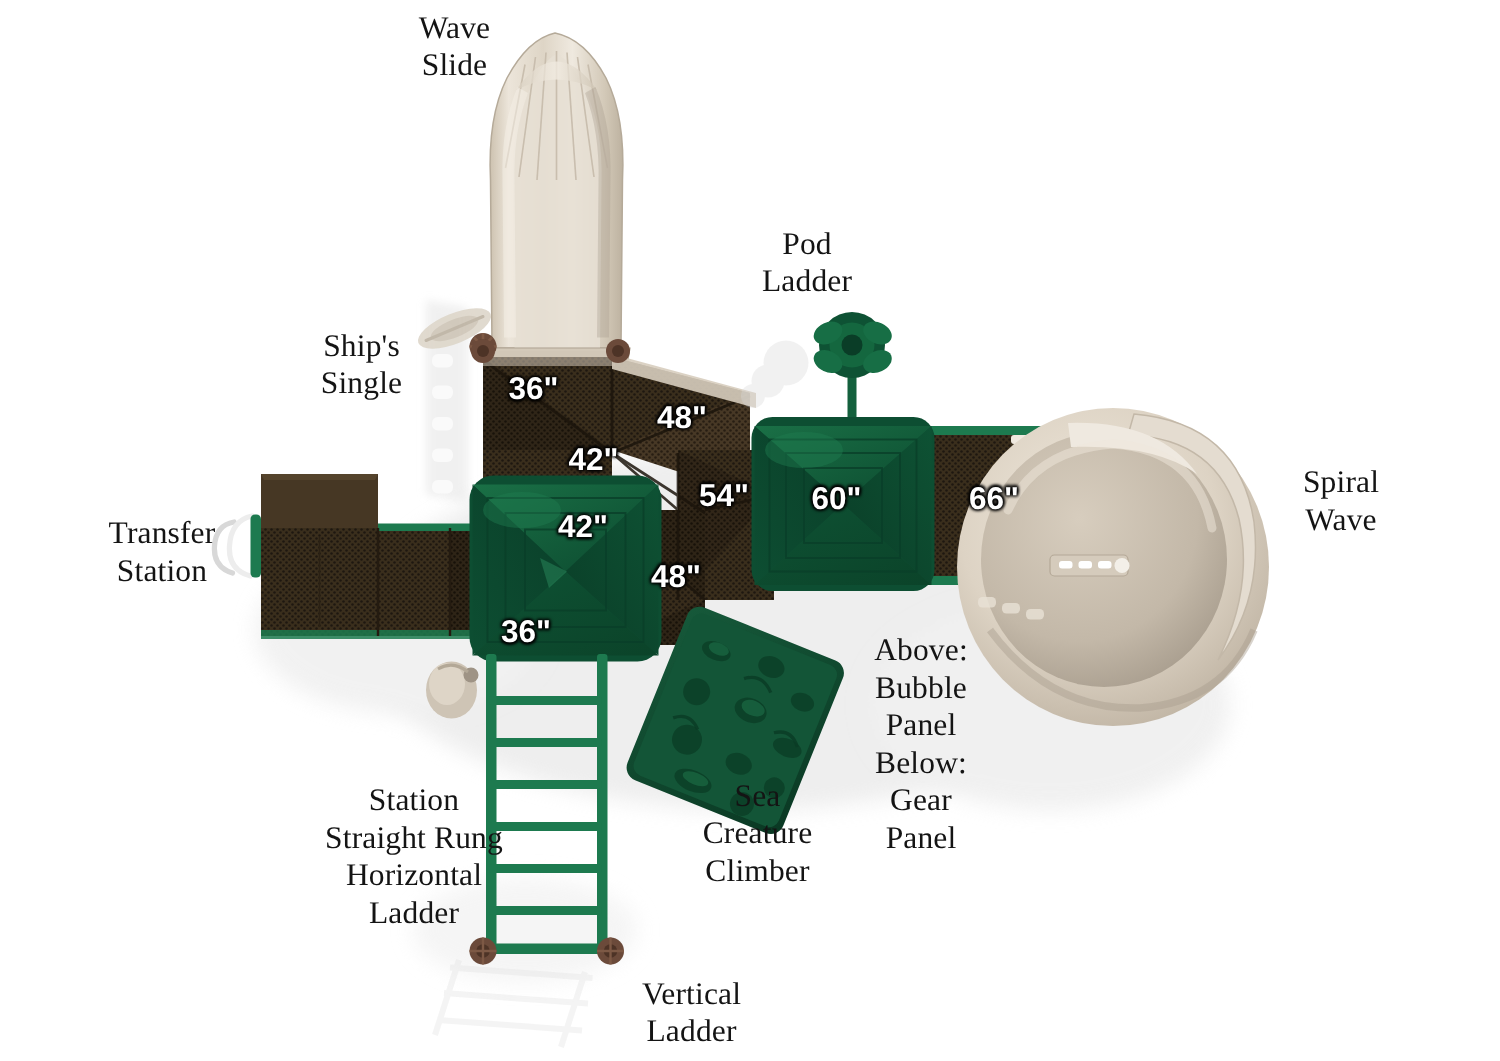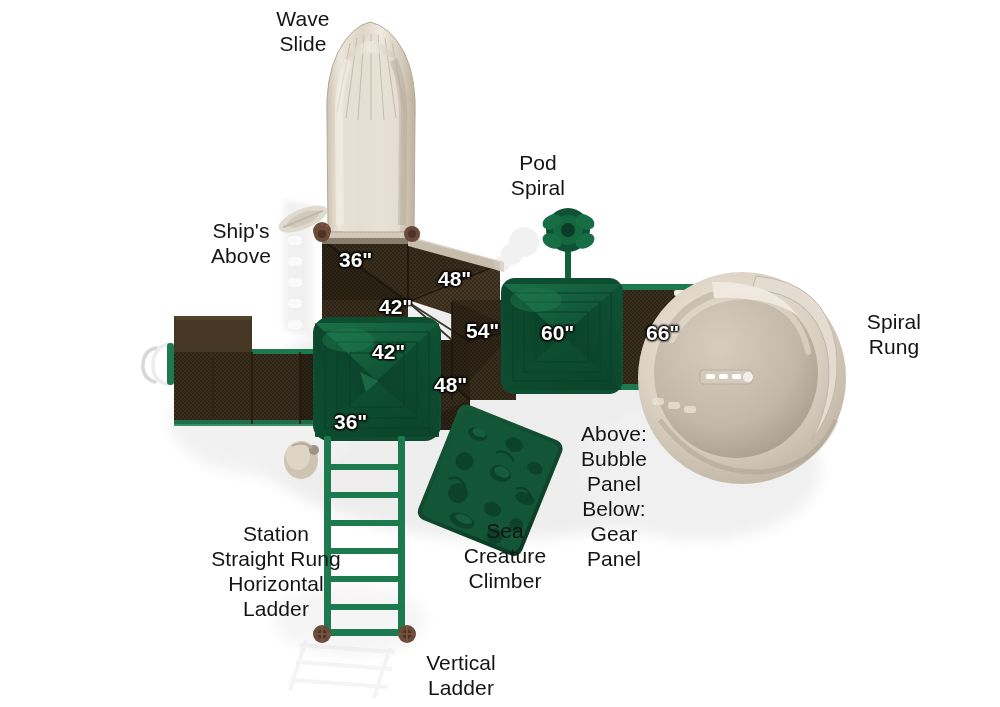--- a/index.html
+++ b/index.html
@@ -18,21 +18,21 @@
   #art {
     position: absolute;
     left: 0; top: 0;
     width: 1000px;
     height: 707px;
   }
   
   .callout {
     position: absolute;
     color: #141414;
-    font-family: Liberation Sans, sans-serif;
+    font-family: Liberation Serif, serif;
     font-size: 21px;
     line-height: 25px;
     font-weight: 400;
     text-align: center;
     white-space: pre-line;
     letter-spacing: 0.1px;
   }
   
   .deck-label {
     position: absolute;
@@ -424,25 +424,27 @@
       <ellipse cx="301" cy="460" rx="17" ry="19" fill="#cec4b5"></ellipse>
       <ellipse cx="298" cy="456" rx="12" ry="14" fill="#ded5c7"></ellipse>
       <circle cx="314" cy="450" r="5" fill="#9e9385"></circle>
       <path d="M292 446 q10 -6 20 2" stroke="#b3a897" stroke-width="2" fill="none"></path>
     </g>
   </svg>
 
   <div class="callout" style="left:238px; top:6px;   width:130px;">Wave
 Slide</div>
   <div class="callout" style="left:473px; top:150px; width:130px;">Pod
-Spiral</div>
+Ladder</div>
   <div class="callout" style="left:176px; top:218px; width:130px;">Ship's
-Above</div>
+Single</div>
   <div class="callout" style="left:830px; top:309px; width:128px;">Spiral
-Rung</div>
+Wave</div>
+  <div class="callout" style="left:40px;  top:343px; width:136px;">Transfer
+Station</div>
   <div class="callout" style="left:551px; top:421px; width:126px;">Above:
 Bubble
 Panel
 Below:
 Gear
 Panel</div>
   <div class="callout" style="left:186px; top:521px; width:180px;">Station
 Straight Rung
 Horizontal
 Ladder</div>

